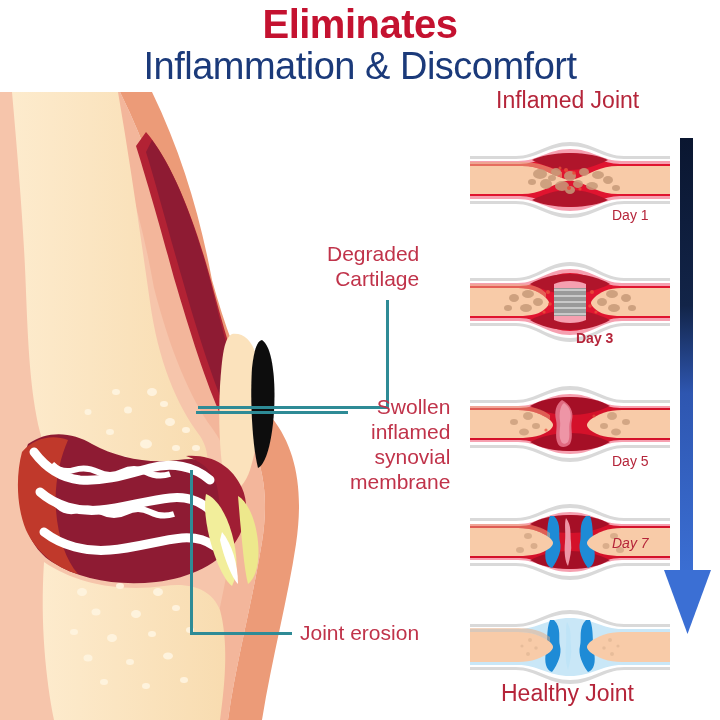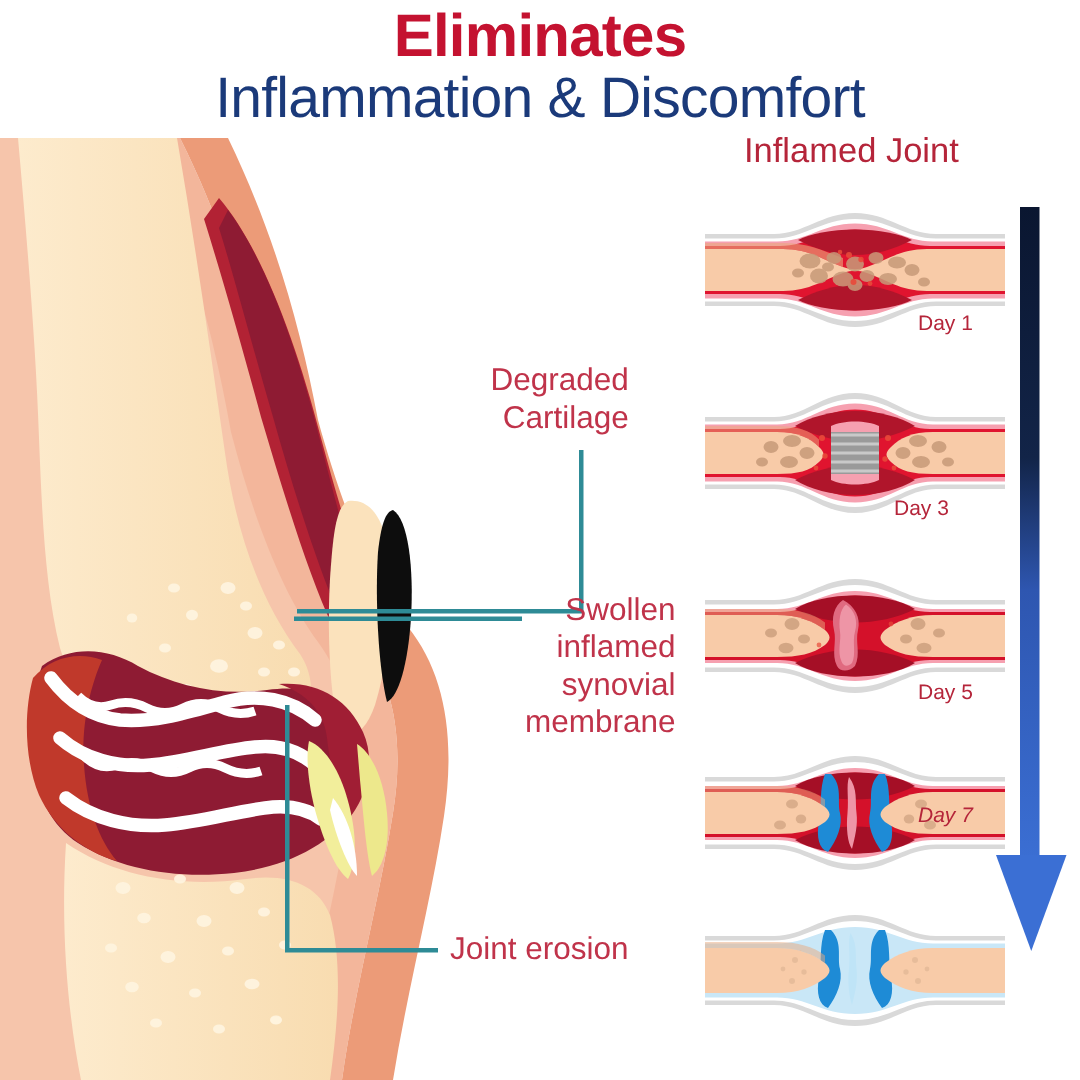--- a/index.html
+++ b/index.html
@@ -33,21 +33,21 @@
 
   .leader{position:absolute;background:#2E8B96;}
 
   
   .stage-label{
     position:absolute;color:#B5253A;font-size:14px;line-height:26px;
     white-space:nowrap;
   }
   #label-inflamed{left:496px;top:87px;font-size:23px;text-align:center;}
   #label-day1{left:612px;top:202px;}
-  #label-day3{left:596px;top:325px;}
+  #label-day3{left:576px;top:325px;font-weight:bold;}
   #label-day5{left:612px;top:448px;}
   #label-day7{left:612px;top:530px;font-style:italic;}
   #label-healthy{left:501px;top:680px;font-size:23px;}
 
   svg{display:block;}
   .abs{position:absolute;}
 </style>
 </head>
 <body>
 
@@ -438,20 +438,21 @@
       <circle cx="60" cy="38" r="2"></circle>
         <circle cx="66" cy="46" r="1.8"></circle>
       <circle cx="58" cy="52" r="2"></circle>
         <circle cx="52" cy="44" r="1.6"></circle>
       <circle cx="140" cy="38" r="2"></circle>
         <circle cx="134" cy="46" r="1.8"></circle>
       <circle cx="142" cy="52" r="2"></circle>
         <circle cx="148" cy="44" r="1.6"></circle>
     </g>
   </svg>
+  <div class="stage-label" id="label-healthy">Healthy Joint</div>
 
   <svg class="abs" style="left:662px;top:138px;" width="52" height="500" viewBox="0 0 52 500">
     <defs>
       <linearGradient id="arrowG" x1="0" y1="0" x2="0" y2="1">
         <stop offset="0%" stop-color="#0A1630"></stop>
         <stop offset="38%" stop-color="#122448"></stop>
         <stop offset="58%" stop-color="#2E56B0"></stop>
         <stop offset="100%" stop-color="#3B6FD4"></stop>
       </linearGradient>
     </defs>

